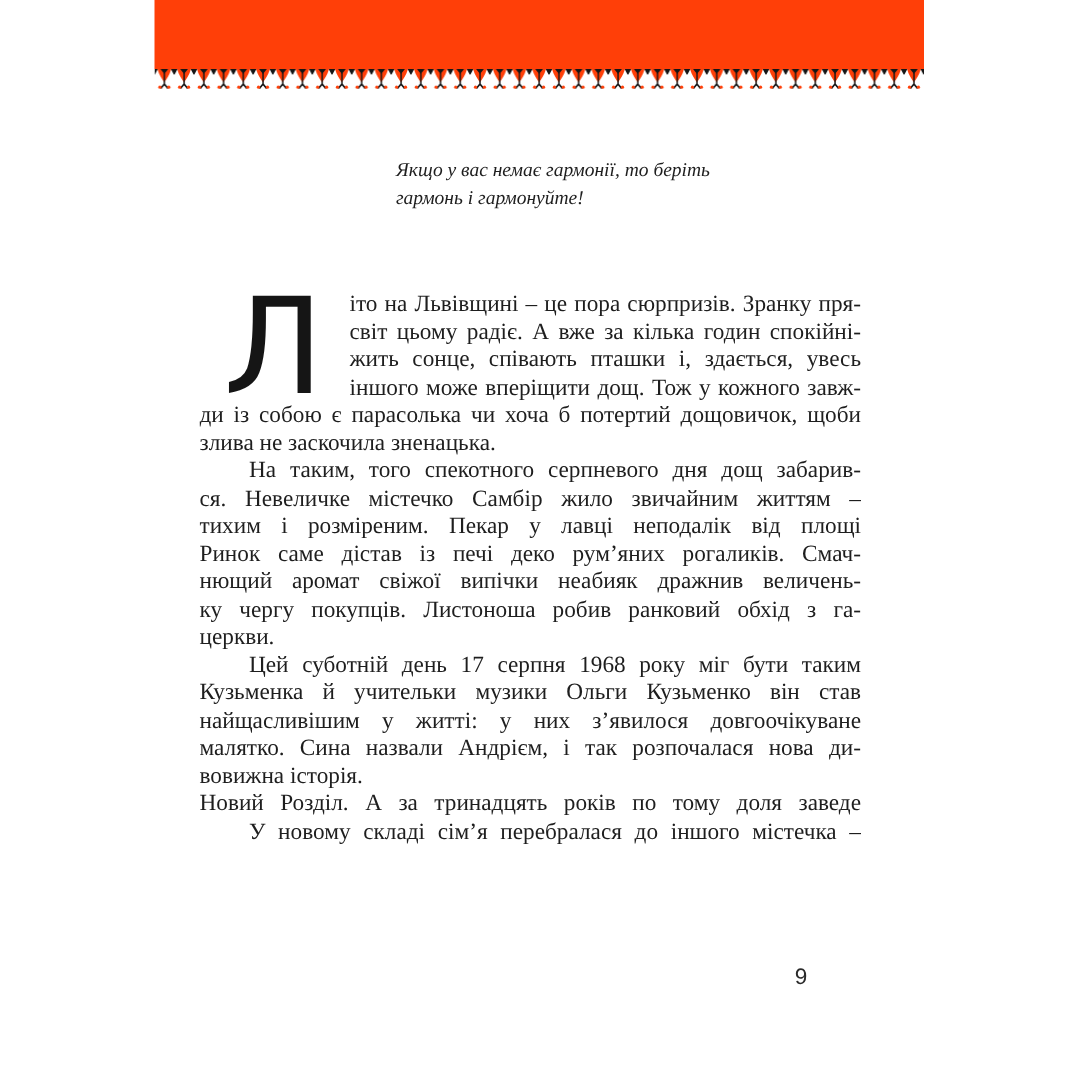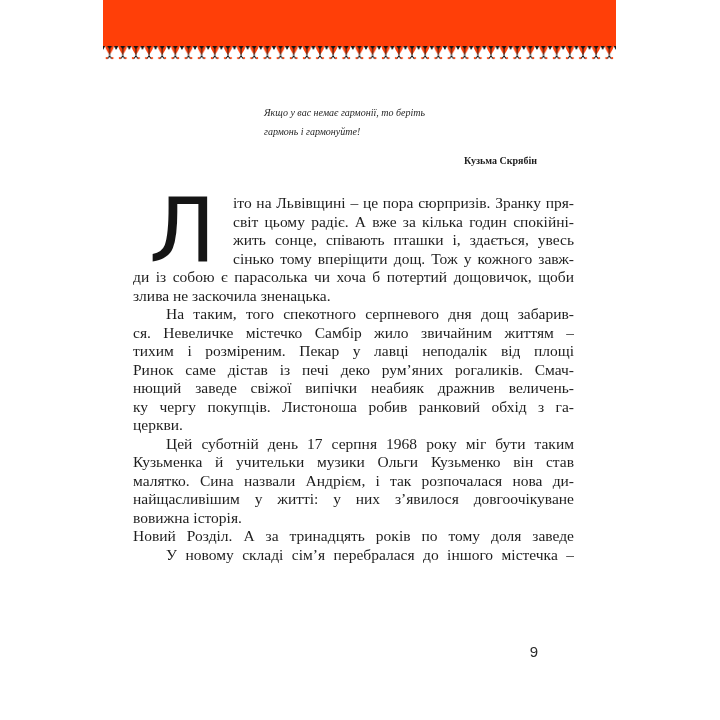--- a/index.html
+++ b/index.html
@@ -4,21 +4,21 @@
 <style>
   html,body { margin:0; padding:0; background:#ffffff; }
   .page {
     position:relative; width:720px; height:720px; background:#fff;
     overflow:hidden; font-family:"Liberation Serif", serif; color:var(--text,#1e1e1e);
   }
   
   .band { position:absolute; left:103px; top:0; width:513px; height:46px; background:var(--band,#ff3f08); }
   .fringe { position:absolute; left:103px; top:46px; width:513px; height:14px; }
   
-  .epigraph { position:absolute; left:264px; top:103px; width:277px; font-size:10px; line-height:19px; }
+  .epigraph { position:absolute; left:264px; top:103px; width:277px; font-size:13px; line-height:19px; }
   .epigraph .ep-line { font-style:italic; }
   .epigraph .attr { margin-top:10px; font-style:normal; font-weight:bold; text-align:right; padding-right:4px; }
   
   .bodytext { position:absolute; left:133px; top:194px; width:441px; font-size:15.5px; }
   .paragraph { margin:0; }
   .line {
     height:18.5px; line-height:18.5px; overflow:hidden;
     text-align:justify; text-align-last:justify;
   }
   .line.last { text-align-last:left; }
@@ -56,47 +56,46 @@
           <circle cx="9.56" cy="12.1" r="1.05" style="fill:var(--band,#ff3f08)"></circle>
         </pattern>
       </defs>
       <rect width="513" height="14" fill="url(#fr)"></rect>
     </svg>
   </div>
 
   <div class="epigraph">
     <div class="ep-line">Якщо у вас немає гармонії, то беріть</div>
     <div class="ep-line">гармонь і гармонуйте!</div>
-    <div class="attr">Кузьма Скрябін</div>
   </div>
 
   <div class="bodytext" id="bodytext">
       <div class="paragraph">
         <div class="dropcap">Л</div>
         <div class="line">іто на Львівщині – це пора сюрпризів. Зранку пря-</div>
         <div class="line">світ цьому радіє. А вже за кілька годин спокійні-</div>
         <div class="line">жить сонце, співають пташки і, здається, увесь</div>
-        <div class="line">сінько тому вперіщити дощ. Тож у кожного завж-</div>
+        <div class="line">іншого може вперіщити дощ. Тож у кожного завж-</div>
         <div class="line">ди із собою є парасолька чи хоча б потертий дощовичок, щоби</div>
         <div class="line last">злива не заскочила зненацька.</div>
       </div>
       <div class="paragraph">
         <div class="line first-indent">На таким, того спекотного серпневого дня дощ забарив-</div>
         <div class="line">ся. Невеличке містечко Самбір жило звичайним життям –</div>
         <div class="line">тихим і розміреним. Пекар у лавці неподалік від площі</div>
         <div class="line">Ринок саме дістав із печі деко рум’яних рогаликів. Смач-</div>
-        <div class="line">нющий заведе свіжої випічки неабияк дражнив величень-</div>
+        <div class="line">нющий аромат свіжої випічки неабияк дражнив величень-</div>
         <div class="line">ку чергу покупців. Листоноша робив ранковий обхід з га-</div>
         <div class="line last">церкви.</div>
       </div>
       <div class="paragraph">
         <div class="line first-indent">Цей суботній день 17 серпня 1968 року міг бути таким</div>
         <div class="line">Кузьменка й учительки музики Ольги Кузьменко він став</div>
+        <div class="line">найщасливішим у житті: у них з’явилося довгоочікуване</div>
         <div class="line">малятко. Сина назвали Андрієм, і так розпочалася нова ди-</div>
-        <div class="line">найщасливішим у житті: у них з’явилося довгоочікуване</div>
         <div class="line last">вовижна історія.</div>
       </div>
       <div class="paragraph">
         <div class="line">Новий Розділ. А за тринадцять років по тому доля заведе</div>
         <div class="line first-indent">У новому складі сім’я перебралася до іншого містечка –</div>
       </div>
     </div>
 
   <div class="pagenum">9</div>
 

